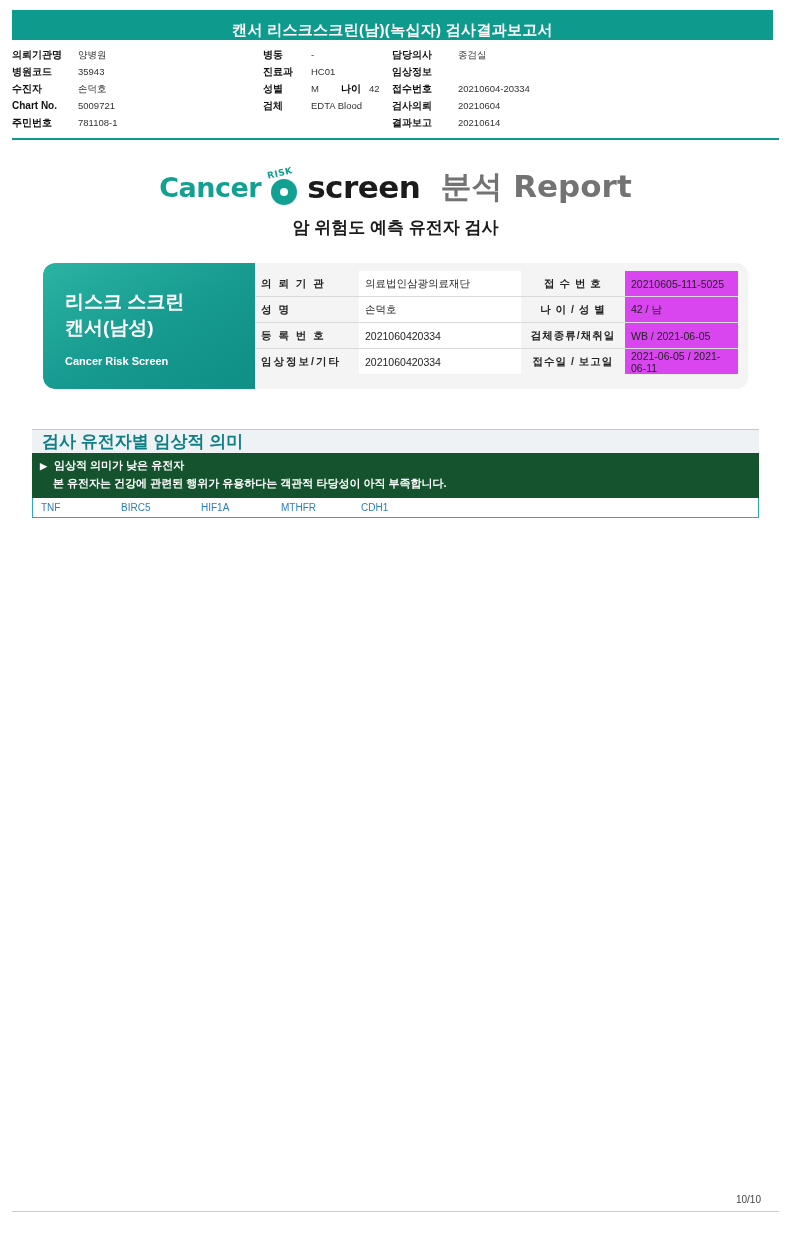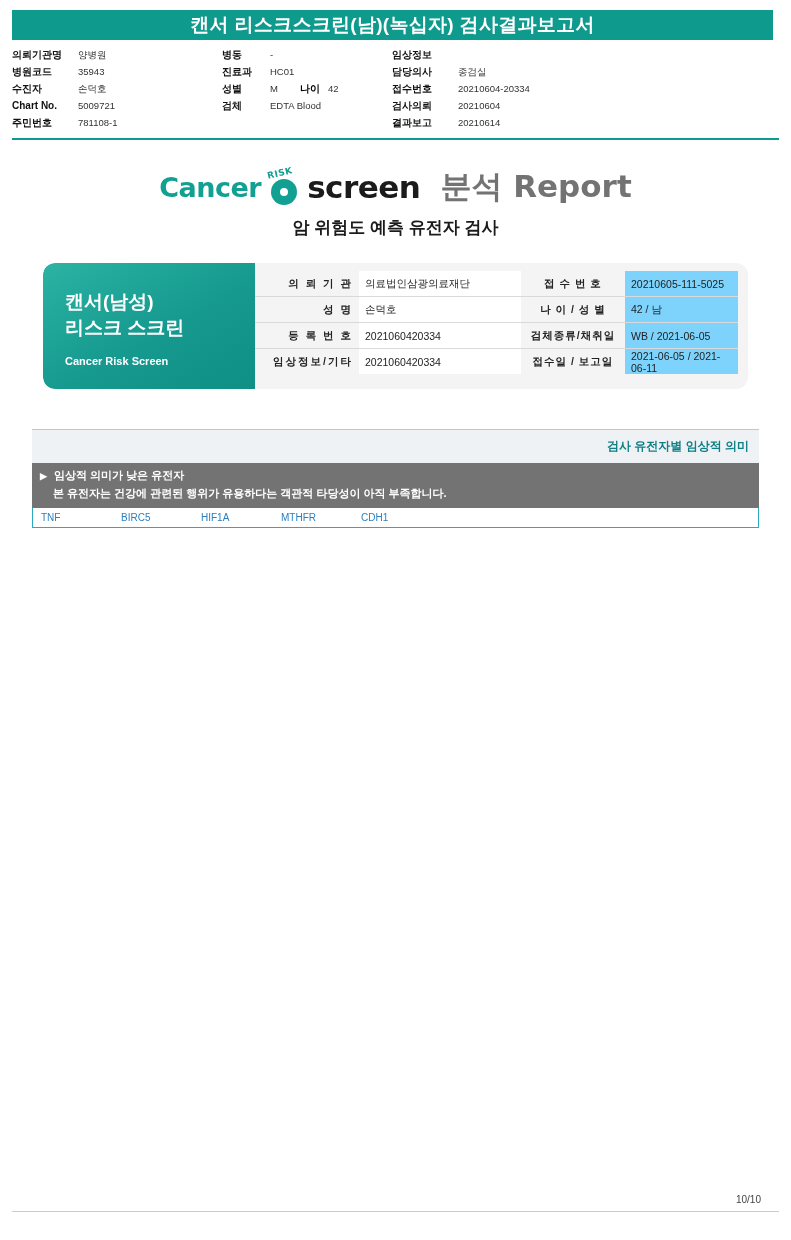--- a/index.html
+++ b/index.html
@@ -15,23 +15,23 @@
     position: relative;
   }
 
   
   .title-bar {
     margin: 10px 18px 0 12px;
     height: 30px;
     background: #0f9a8e;
     color: #ffffff;
     display: flex;
-    align-items: center;
+    align-items: flex-end;
     justify-content: center;
-    font-size: 19px;
+    font-size: 15px;
     font-weight: bold;
     letter-spacing: 0.3px;
   }
 
   
   .patient-header {
     margin: 8px 12px 0 12px;
     border-bottom: 2px solid #0f9a8e;
     padding-bottom: 8px;
     display: flex;
@@ -55,21 +55,21 @@
     font-weight: bold;
     font-size: 10px;
     color: #111;
   }
   .ph-val {
     font-size: 9.5px;
     color: #333;
     margin-left: 8px;
   }
   .c1 .ph-label { width: 58px; }
-  .c2 .ph-label { width: 40px; }
+  .c2 .ph-label { width: 40px; margin-left: 41px; }
   .c3 .ph-label { width: 58px; }
   .ph-inline-label {
     font-weight: bold;
     font-size: 10px;
     margin-left: 22px;
   }
 
   
   .logo-wrap {
     margin-top: 26px;
@@ -186,65 +186,64 @@
     border-bottom: 1px solid #d9d9d9;
     height: 25px;
     padding: 0 6px;
     vertical-align: middle;
   }
   table.info-table tr:last-child td { border-bottom: none; }
   td.key {
     width: 92px;
     font-weight: bold;
     color: #222;
-    text-align: right;
+    text-align: left;
     letter-spacing: 2px;
     font-size: 10.5px;
   }
   td.val {
     background: #ffffff;
     color: #222;
     font-size: 10.5px;
     width: 150px;
   }
   td.key2 {
     width: 92px;
     font-weight: bold;
     color: #222;
     text-align: center;
     letter-spacing: 1px;
     font-size: 10.5px;
   }
   td.val2 {
-    background: #7dd3fc;
+    background: #d946ef;
     color: #222;
     font-size: 10.5px;
   }
 
   
   .section {
     margin: 40px 32px 0 32px;
   }
   .section-head {
     background: #eef2f4;
     border-top: 1px solid #bfc8cc;
     color: #0f7f86;
-    font-size: 12px;
-    font-weight: bold;
-    padding: 8px 10px;
-    text-align: right;
+    font-size: 17px;
+    font-weight: bold;
+    padding: 0 10px;
   }
   .section-body {
     font-size: 10.5px;
     line-height: 17px;
     color: #111;
     padding: 8px 4px 6px 4px;
   }
   .green-band {
-    background: #737373;
+    background: #14532d;
     color: #ffffff;
     padding: 5px 8px 7px 8px;
   }
   .green-band .gb-row1 {
     font-size: 11px;
     font-weight: bold;
     color: #ffffff;
   }
   .green-band .gb-row1 .tri {
     font-size: 9px;
@@ -338,26 +337,26 @@
       <span class="ph-val">42</span>
     </div>
     <div class="ph-row">
       <span class="ph-label">검체</span>
       <span class="ph-val">EDTA Blood</span>
     </div>
   </div>
 
   <div class="ph-col c3">
     <div class="ph-row">
+      <span class="ph-label">담당의사</span>
+      <span class="ph-val">종검실</span>
+    </div>
+    <div class="ph-row">
       <span class="ph-label">임상정보</span>
       <span class="ph-val"></span>
-    </div>
-    <div class="ph-row">
-      <span class="ph-label">담당의사</span>
-      <span class="ph-val">종검실</span>
     </div>
     <div class="ph-row">
       <span class="ph-label">접수번호</span>
       <span class="ph-val">20210604-20334</span>
     </div>
     <div class="ph-row">
       <span class="ph-label">검사의뢰</span>
       <span class="ph-val">20210604</span>
     </div>
     <div class="ph-row">
@@ -375,22 +374,22 @@
       <span class="disc"></span>
     </span>
     <span class="logo-screen">screen</span>
     <span class="logo-report">분석 Report</span>
   </div>
   <div class="logo-sub">암 위험도 예측 유전자 검사</div>
 </div>
 
 <div class="info-panel">
   <div class="info-left">
+    <div class="t1">리스크 스크린</div>
     <div class="t1">캔서(남성)</div>
-    <div class="t1">리스크 스크린</div>
     <div class="t2">Cancer Risk Screen</div>
   </div>
   <div class="info-right">
     <table class="info-table">
       <tbody>
           <tr>
         <td class="key">의 뢰 기 관</td>
         <td class="val">의료법인삼광의료재단</td>
         <td class="key2">접 수 번 호</td>
         <td class="val2">20210605-111-5025</td>

